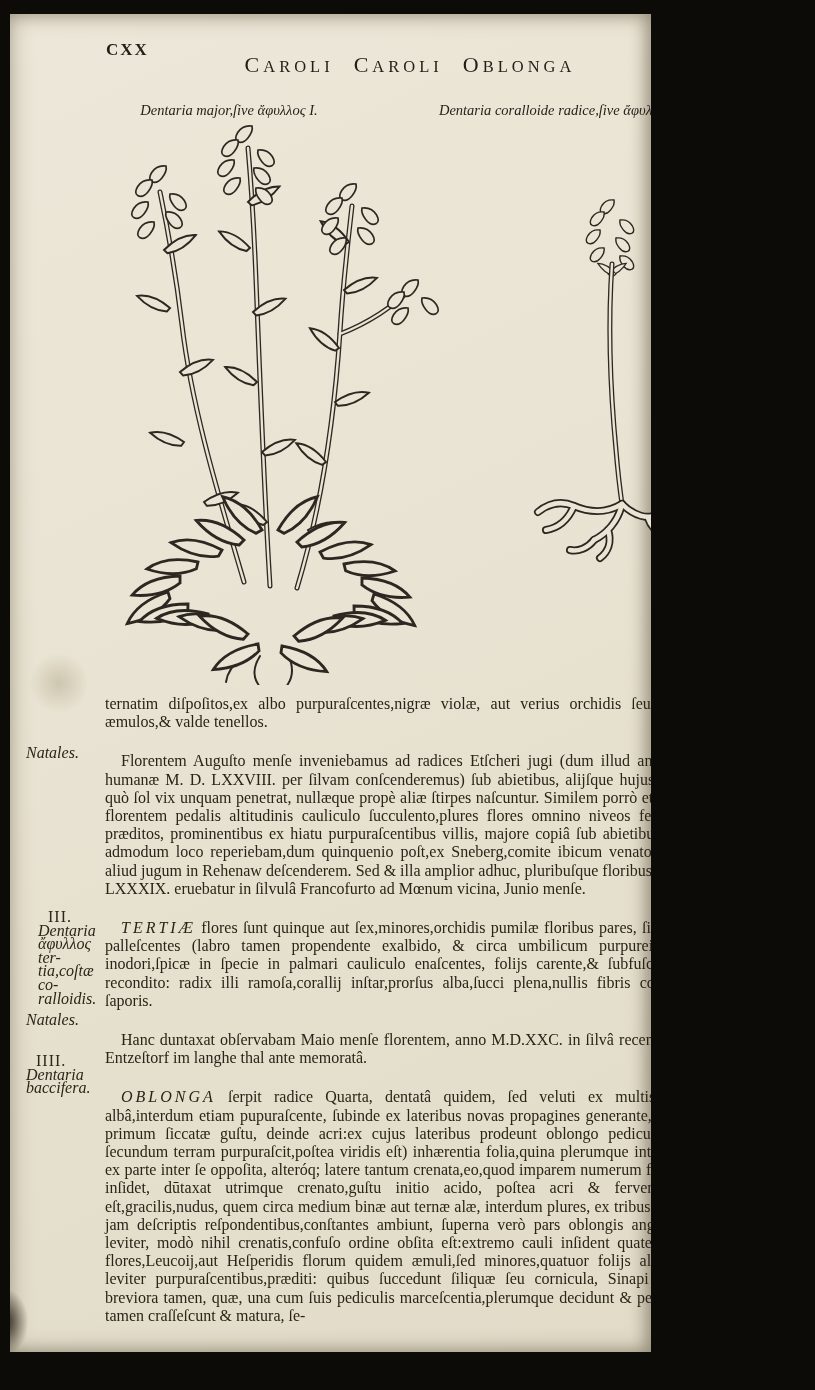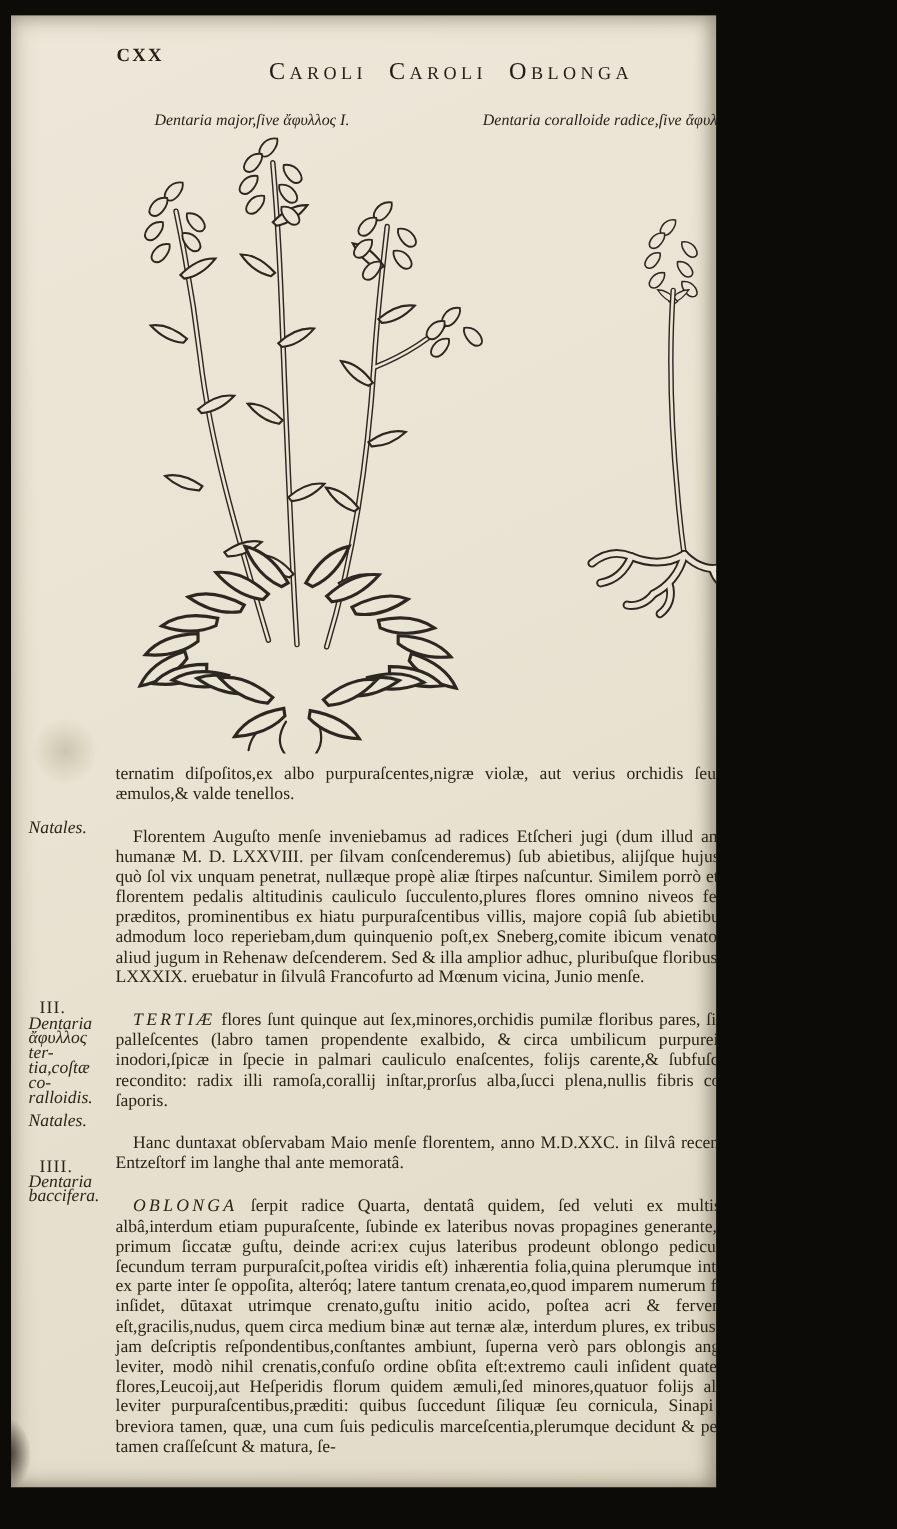--- a/index.html
+++ b/index.html
@@ -47,21 +47,21 @@
   .body-text p.indent { text-indent:16px;margin-top:21px; }
   .lead { letter-spacing:3px;font-style:italic; }
   .lead::first-letter { font-size:117%; }
   
   .marginal {
     position:absolute; left:16px; width:76px;
     font-style:italic; font-size:16px; line-height:13.6px; color:#2b2619;
   }
   .marginal .num { font-style:normal; letter-spacing:1px; padding-left:10px; }
   .m-note1 { top:732px; }
-  .m-note2 { top:896px; }
+  .m-note2 { top:896px;margin-left:12px; }
   .m-note3 { top:999px; }
   .m-note4 { top:1040px; }
   
   .catchword {
     position:absolute; left:563px; top:1318px; width:200px;
     text-align:right; font-size:16px; color:#292418;font-weight:bold;
   }
   
   .stain-left-edge {
     position:absolute; left:-4px; top:1276px; width:22px; height:64px;

